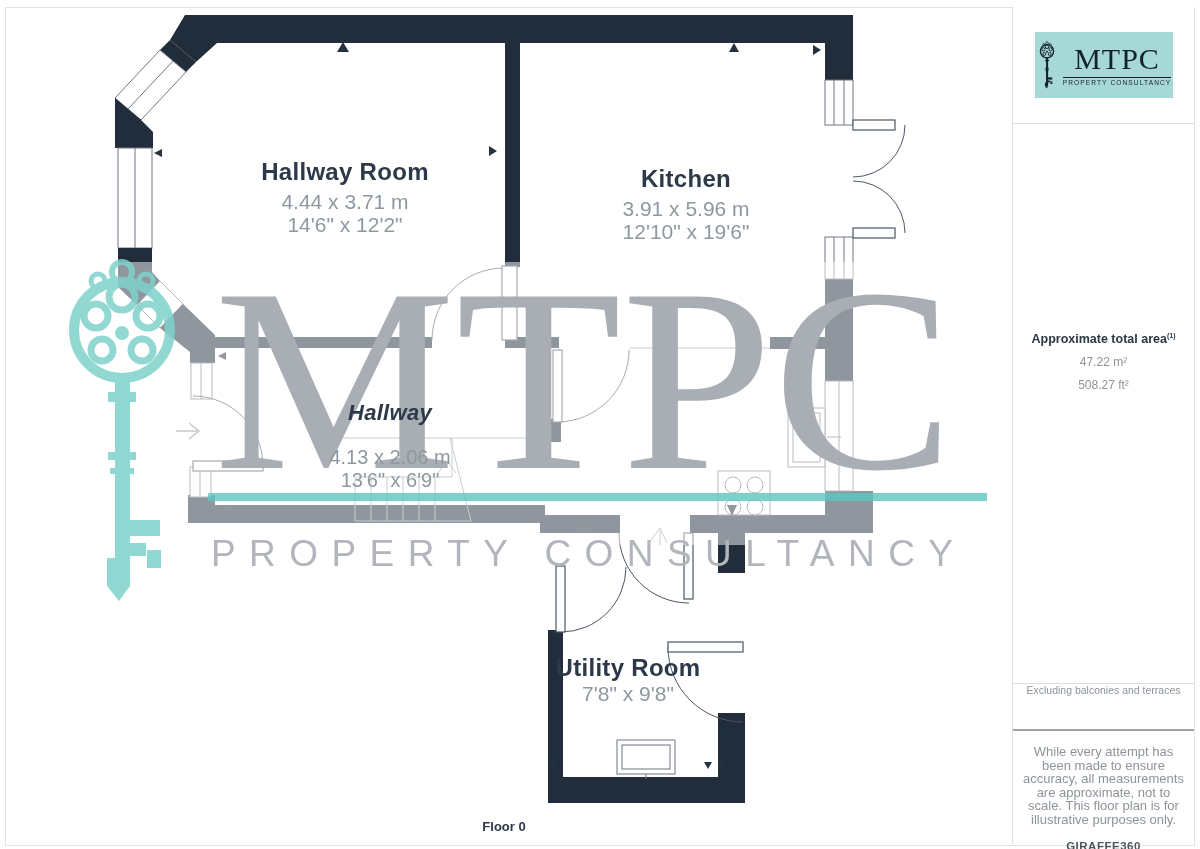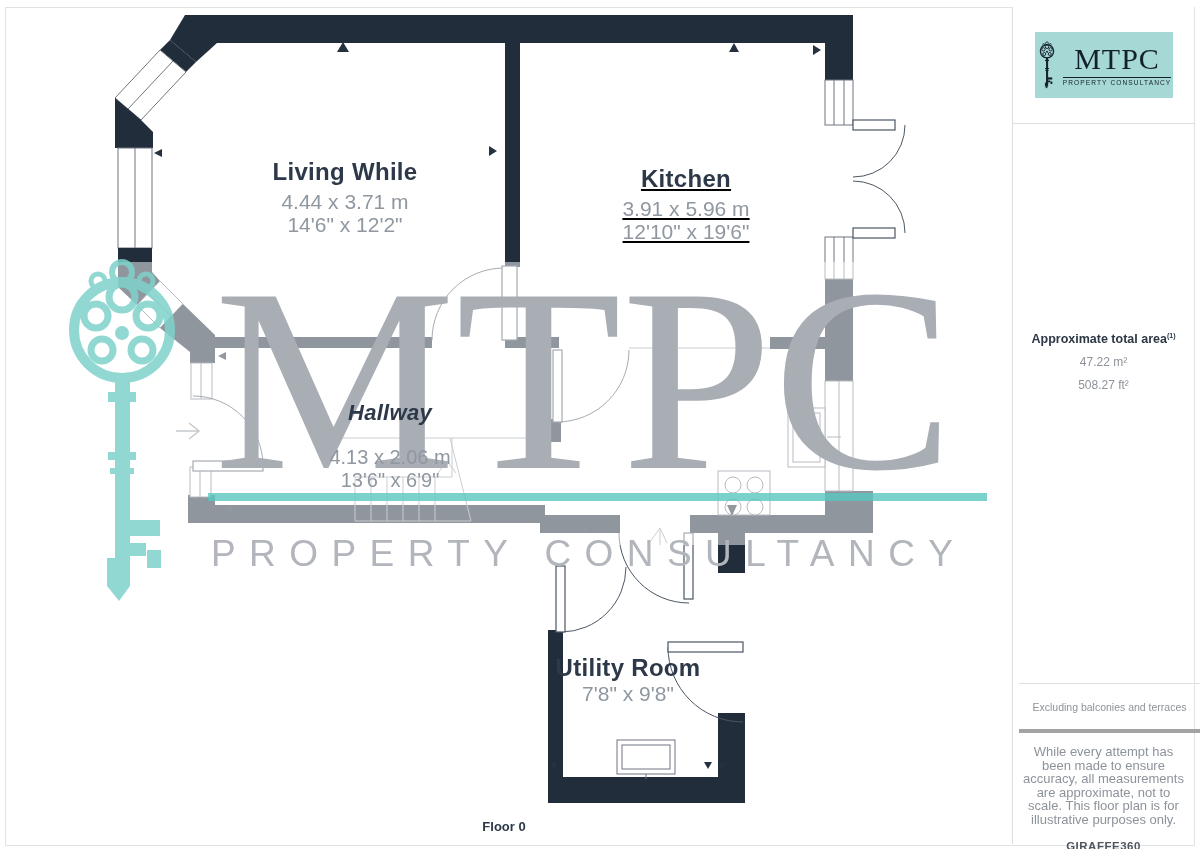--- a/index.html
+++ b/index.html
@@ -30,23 +30,23 @@
   .logo-box{width:138px;height:66px;background:#a6d9d6;display:flex;align-items:center;
             justify-content:center;gap:5px;}
   .logo-text{display:flex;flex-direction:column;align-items:center;line-height:1;}
   .logo-brand{font-family:"Liberation Serif",serif;font-size:30px;color:#14202c;letter-spacing:1px;}
   .logo-tagline{font-size:6.6px;letter-spacing:1.1px;color:#14202c;margin-top:3px;
                 border-top:1px solid #14202c;padding-top:2px;}
   .sb-area{position:absolute;left:0;top:325px;width:100%;text-align:center;}
   .sb-area-title{font-size:12.5px;font-weight:700;color:#2c3845;}
   .sb-area-title sup{font-size:7px;}
   .sb-area-val{font-size:12px;color:#8d939b;margin-top:9px;}
-  .sb-note-sec{position:absolute;left:6px;top:676px;width:100%;height:45px;
-               border-top:1px solid #dcdfe2;border-bottom:4px solid #a3a3a3;
-               display:flex;align-items:center;justify-content:center;}
+  .sb-note-sec{position:absolute;left:0;top:676px;width:100%;height:45px;
+               border-top:1px solid #dcdfe2;border-bottom:2px solid #a3a3a3;
+               display:flex;align-items:flex-start;justify-content:center;}
   .sb-note{font-size:10.5px;color:#8d939b;}
   .sb-disc{position:absolute;left:0;top:738px;width:100%;text-align:center;}
   .sb-disc-text{font-size:13px;color:#8d939b;line-height:13.5px;padding:0 10px;}
   .sb-provider{font-size:11.5px;color:#4e555e;font-weight:700;letter-spacing:.5px;margin-top:14px;}
 </style>
 </head>
 <body>
 
 <div class="canvas">
   <div class="page-frame"></div>
@@ -220,25 +220,25 @@
       <g style="color:#7fd2cb" opacity="0.85" transform="translate(-2,0)">
         <use href="#keyshape"></use>
       </g>
       <text x="214" y="468" font-family="Liberation Serif, DejaVu Serif, serif" font-size="262" fill="#a9aeb5" textLength="740" lengthAdjust="spacingAndGlyphs">MTPC</text>
       <rect x="208" y="493" width="779" height="8" fill="#5ac7c0" opacity="0.8"></rect>
       <text x="211" y="566" font-family="Liberation Sans, DejaVu Sans, sans-serif" font-size="37" fill="#b2b6bc" textLength="742" lengthAdjust="spacing">PROPERTY CONSULTANCY</text>
     </g>
   </svg>
 
   <div class="room-label" style="left:225px;top:158px;width:240px;">
-    <div class="room-title">Living While</div>
+    <div class="room-title">Hallway Room</div>
     <div class="room-dim">4.44 x 3.71 m</div>
     <div class="room-dim" style="margin-top:0;">14'6" x 12'2"</div>
   </div>
-  <div class="room-label" style="left:566px;top:165px;width:240px;text-decoration:underline;">
+  <div class="room-label" style="left:566px;top:165px;width:240px;">
     <div class="room-title">Kitchen</div>
     <div class="room-dim">3.91 x 5.96 m</div>
     <div class="room-dim" style="margin-top:0;">12'10" x 19'6"</div>
   </div>
   <div class="room-label" style="left:270px;top:400px;width:240px;">
     <div class="room-title sm">Hallway</div>
     <div class="room-dim" style="font-size:20px;margin-top:20px;">4.13 x 2.06 m</div>
     <div class="room-dim" style="font-size:20px;margin-top:0;">13'6" x 6'9"</div>
   </div>
   <div class="room-label" style="left:508px;top:654px;width:240px;">

